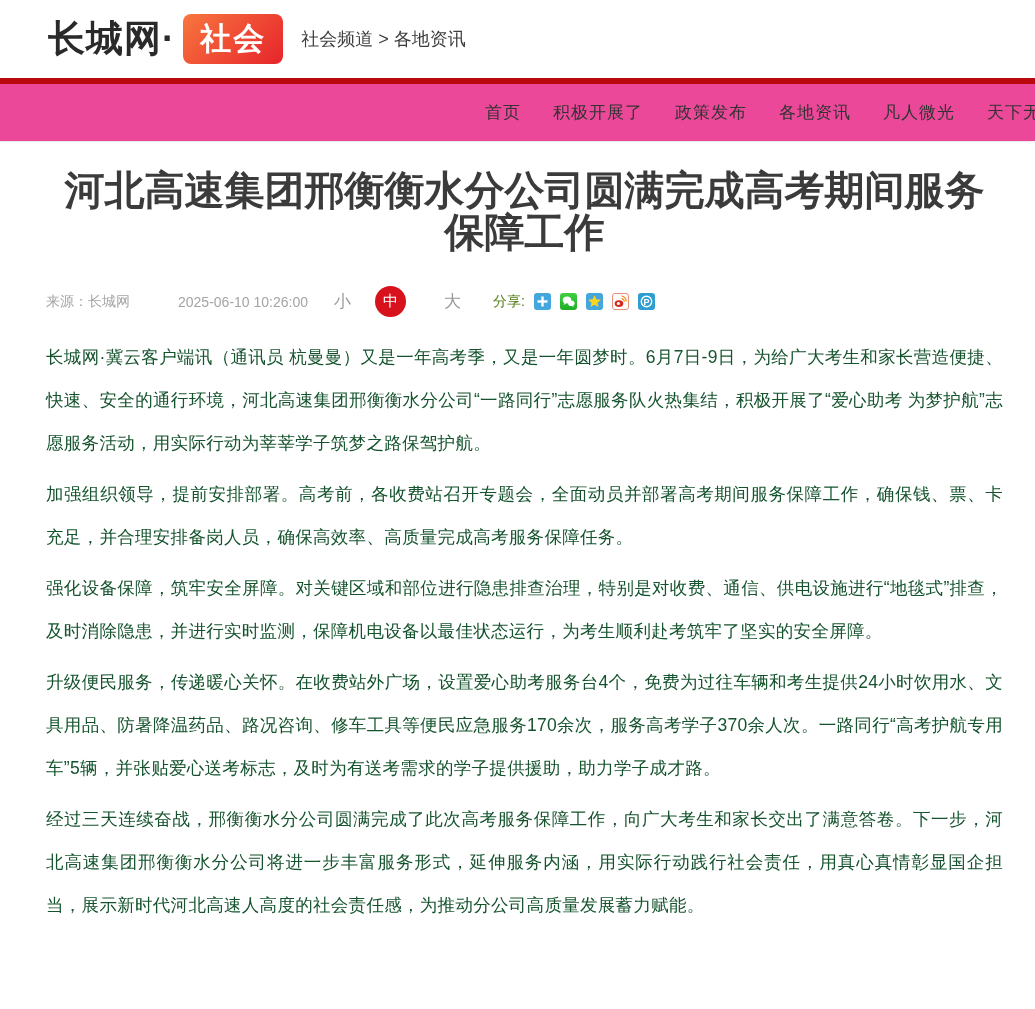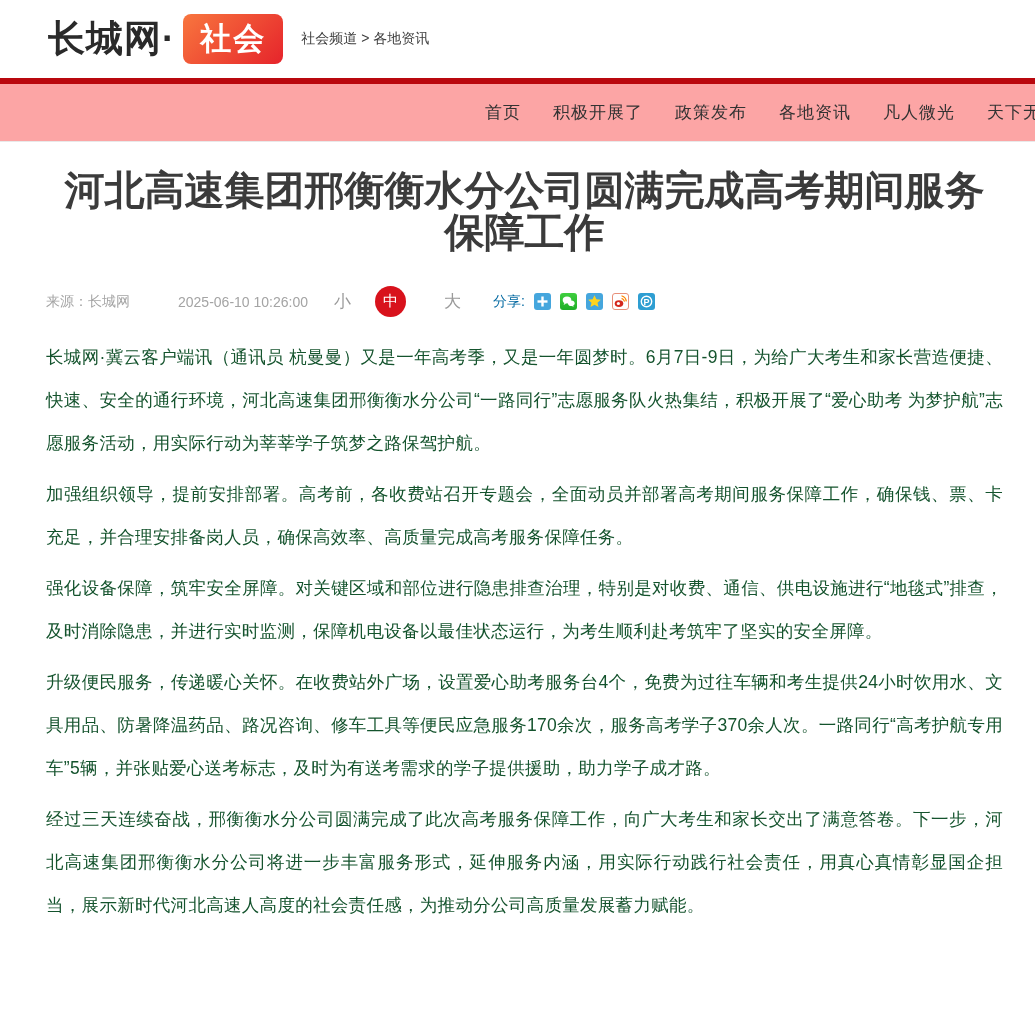--- a/index.html
+++ b/index.html
@@ -8,44 +8,44 @@
   :root{
     --accent:#b9080e; --badge1:#f8763e; --badge2:#e6242b; --midred:#d8121c;
   }
 
   
   .site-header{ height:78px; display:flex; align-items:center; padding-left:48px; background:#fff; }
   .logo-text{ font-size:37px; font-weight:bold; color:#2a2a2a; letter-spacing:1px; }
   .channel-badge{ margin-left:8px; height:50px; display:flex; align-items:center;
     background:linear-gradient(135deg,var(--badge1),var(--badge2));
     color:#fff; font-size:31px; font-weight:bold; padding:0 17px; border-radius:8px; letter-spacing:2px; }
-  .breadcrumb{ margin-left:18px; font-size:14px; color:#3d3d3d; }
+  .breadcrumb{ margin-left:18px; font-size:18px; color:#3d3d3d; }
 
   .red-bar{ height:6px; background:var(--accent); width:100%; }
 
   
-  .main-nav{ position:relative; height:58px; border-bottom:1px solid #e9e9e9; background:#fca5a5; overflow:hidden; }
+  .main-nav{ position:relative; height:58px; border-bottom:1px solid #e9e9e9; background:#ec4899; overflow:hidden; }
   .nav-items{ position:absolute; left:485px; top:0; height:100%; display:flex; align-items:center;
     gap:32px; white-space:nowrap; }
   .nav-item{ font-size:17px; color:#333; cursor:pointer; letter-spacing:1px; }
 
   
   .article{ padding:0 32px 0 46px; }
   .article-title{ text-align:center; font-size:40px; line-height:42px; font-weight:bold;
     color:#3b3b3b; margin-top:27px; }
 
   .meta-row{ display:flex; align-items:center; margin-top:33px; height:31px; font-size:14px; color:#a4a4a4; }
   .meta-source{ }
   .meta-date{ margin-left:48px; }
   .fs-btn{ font-size:17px; color:#9a9a9a; cursor:pointer; }
   .fs-small{ margin-left:26px; }
   .fs-medium{ margin-left:24px; width:31px; height:31px; border-radius:50%; background:var(--midred);
     color:#fff; display:flex; align-items:center; justify-content:center; font-size:15px; }
   .fs-large{ margin-left:38px; }
-  .share-label{ margin-left:32px; color:#0369a1; }
+  .share-label{ margin-left:32px; color:#4d7c0f; }
   .share-icons{ display:flex; gap:9px; margin-left:9px; align-items:center; }
   .share-icon{ width:17px; height:17px; border-radius:3px; display:flex; align-items:center;
     justify-content:center; cursor:pointer; }
   .ic-plus{ background:#45a6dd; }
   .ic-wechat{ background:linear-gradient(180deg,#3fcf3f,#1fae27); }
   .ic-qzone{ background:#45a6dd; }
   .ic-weibo{ background:#fff; border:1px solid #e8907a; }
   .ic-pengyou{ background:#2e9ed2; }
 
   .article-body{ margin-top:19px; }

